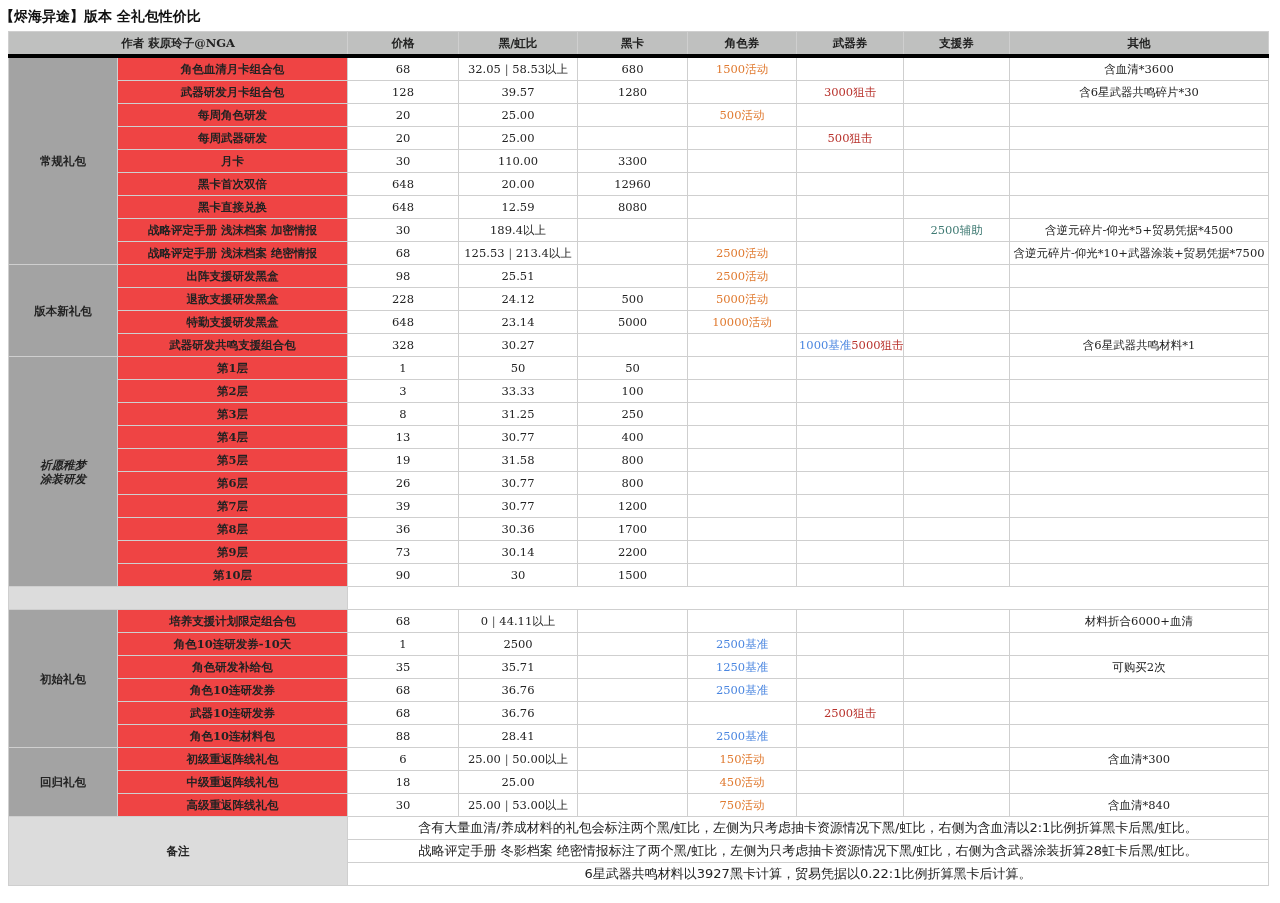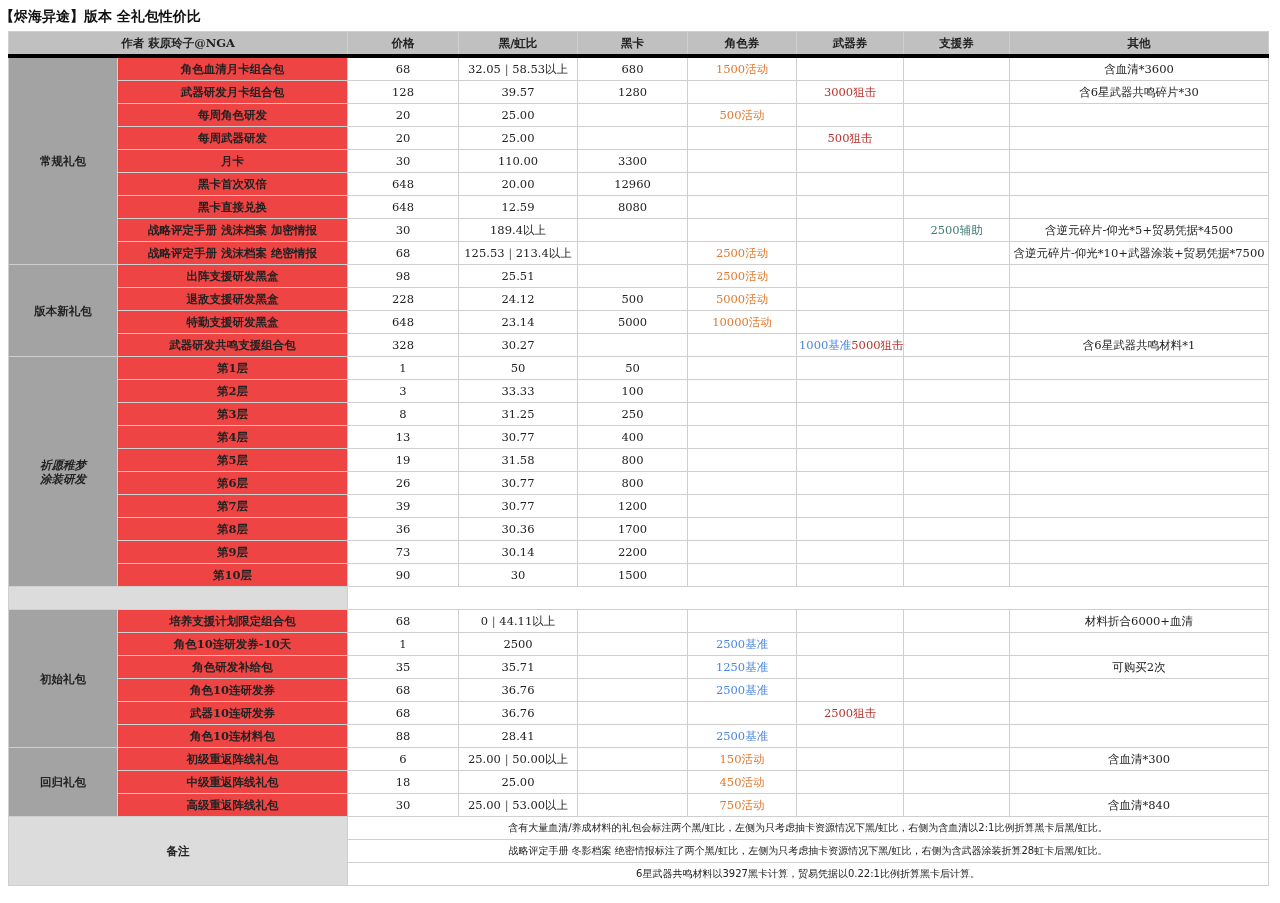--- a/index.html
+++ b/index.html
@@ -13,21 +13,21 @@
                vertical-align:middle; padding:0 2px; height:22px; line-height:14px;
                white-space:nowrap; overflow:hidden; }
   table.main thead th { background:#bfc0bf; height:22px; font-weight:bold; color:#222;
                border-bottom:4px solid #000000; }
   td.grp { background:#a3a3a3; font-weight:bold; border-color:#c4c4c4; }
   td.nm  { background:#ef4444; font-weight:bold; border-color:#c4c4c4; }
   td.val { background:#ffffff; }
   td.gap { background:#dcdcdc; }
   td.gapw { background:#ffffff; }
   td.note-label { background:#dcdcdc; font-weight:bold;margin-left:47px; }
-  td.note { background:#fff; font-family:"DejaVu Sans","Liberation Sans",sans-serif; font-size:10px; }
+  td.note { background:#fff; font-family:"DejaVu Sans","Liberation Sans",sans-serif; font-size:13px; }
   .c-act { color:#e07a30; }
   .c-snipe { color:#b8322c; }
   .c-base { color:#4a86e0; }
   .c-assist { color:#3f7a73; }
   .grpwrap { white-space:normal; line-height:15px;font-style:italic; }
 </style>
 </head>
 <body>
 
 <div class="title">【烬海异途】版本 全礼包性价比</div>

